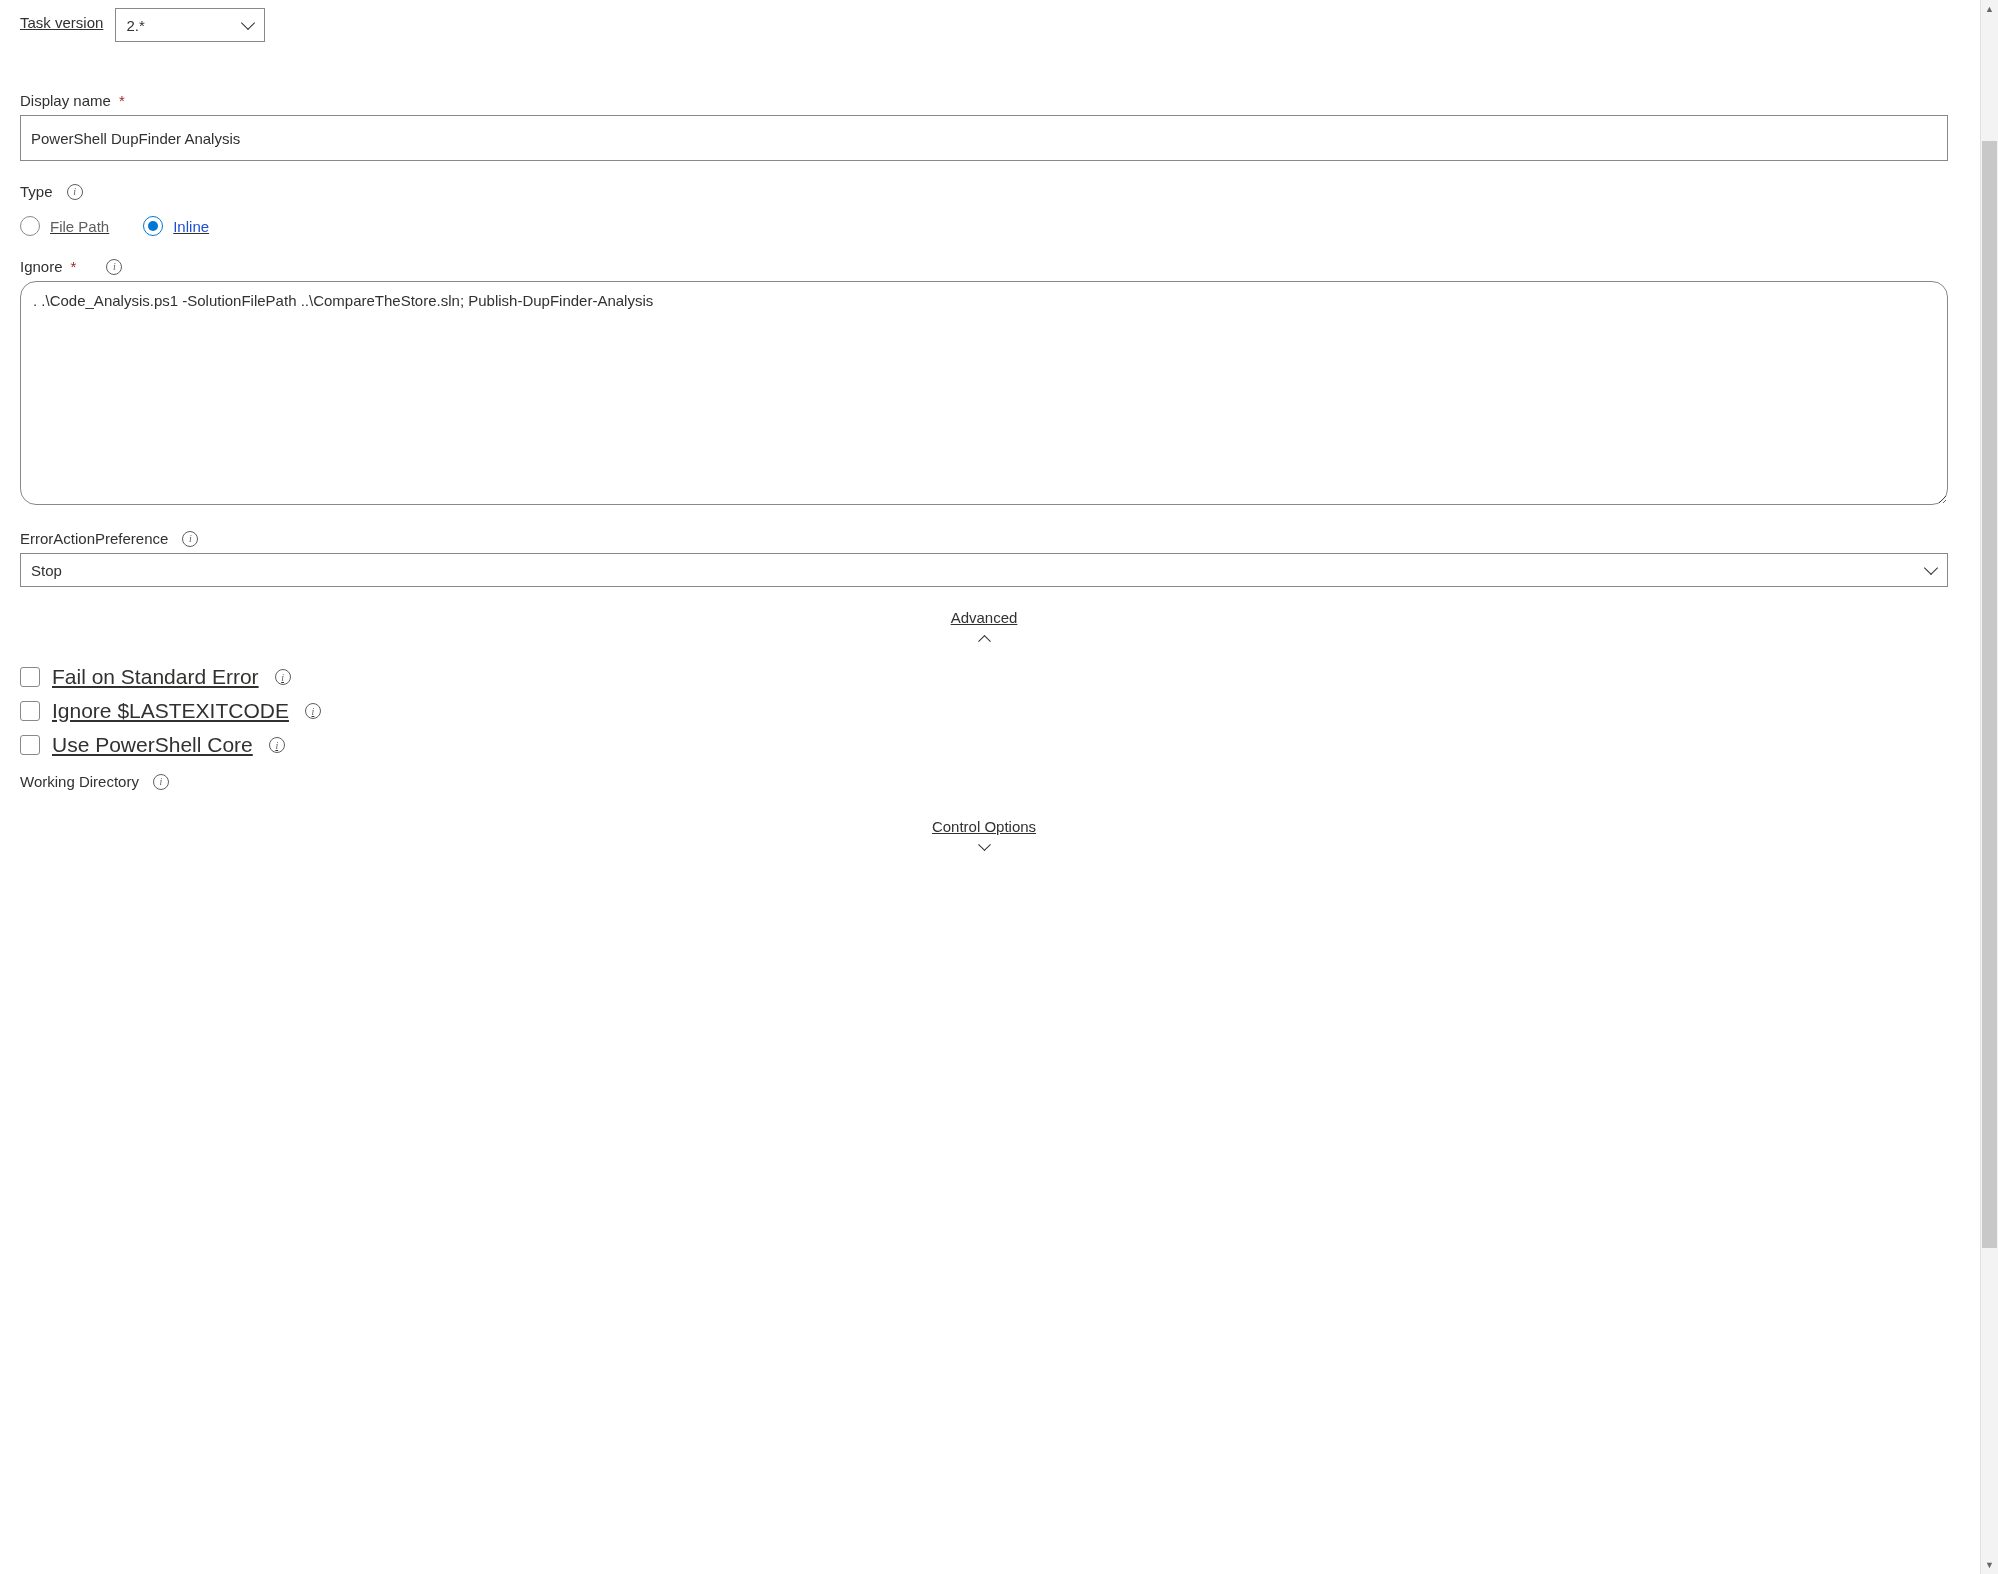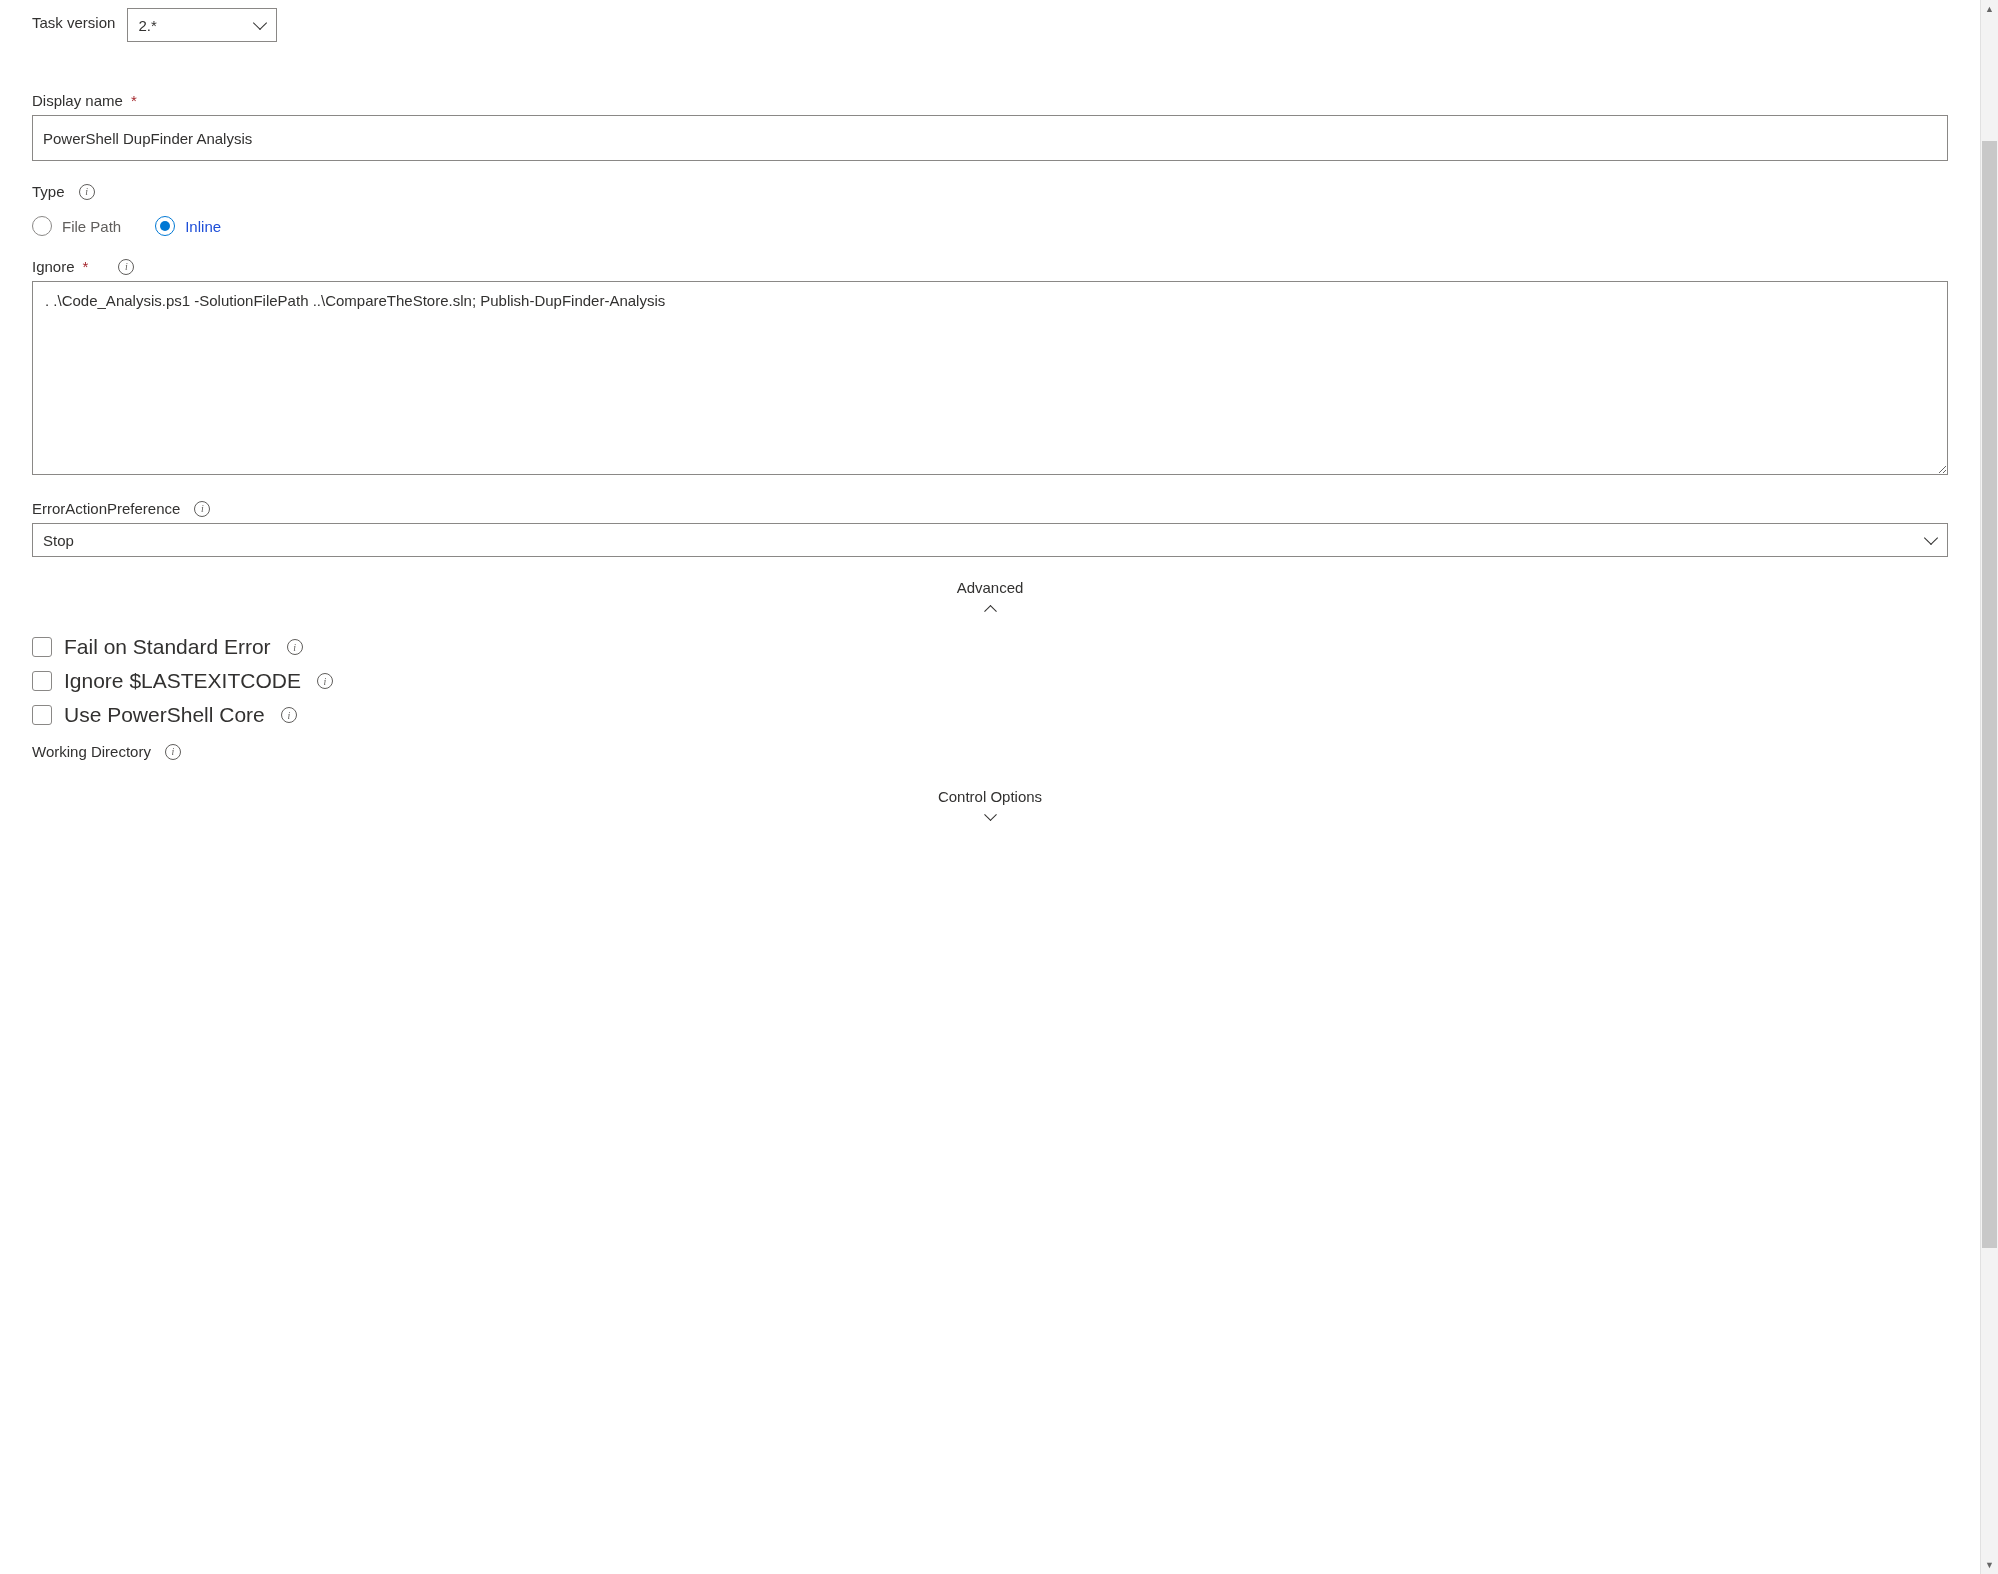--- a/index.html
+++ b/index.html
@@ -6,22 +6,23 @@
 html, body {
   height: 100%;
   font-family: "Segoe UI", -apple-system, BlinkMacSystemFont, sans-serif;
   font-size: 14px;
   color: #323130;
   background: #fff;
 }
 body { display: flex; }
 .content {
   flex: 1;
-  padding: 8px 32px 16px 32px;
+  padding: 8px 32px 16px 20px;
   overflow: hidden;
+  text-decoration: underline;
 }
 .scrollbar {
   width: 18px;
   background: #f3f3f3;
   display: flex;
   flex-direction: column;
   align-items: center;
   border-left: 1px solid #e1e1e1;
 }
 .scrollbar-arrow {
@@ -93,21 +94,21 @@
   right: 12px;
   top: 50%;
   width: 9px;
   height: 9px;
   border-right: 1.5px solid #323130;
   border-bottom: 1.5px solid #323130;
   transform: translateY(-70%) rotate(45deg);
   pointer-events: none;
 }
 .text-input { height: 46px; }
-.textarea { height: 194px; resize: both; line-height: 1.5; padding: 8px 12px; }
+.textarea { height: 224px; resize: both; line-height: 1.5; padding: 8px 12px; border-radius: 16px; }
 
 .radio-row { display: flex; gap: 34px; align-items: center; margin-top: 10px; }
 .radio-item { display: inline-flex; align-items: center; gap: 10px; cursor: pointer; }
 .radio-outer {
   width: 20px; height: 20px; border-radius: 50%;
   border: 1.5px solid #8a8886; display: inline-flex; align-items: center; justify-content: center;
 }
 .radio-item.selected .radio-outer { border-color: #0078d4; }
 .radio-inner { width: 10px; height: 10px; border-radius: 50%; background: transparent; }
 .radio-item.selected .radio-inner { background: #0078d4; }

